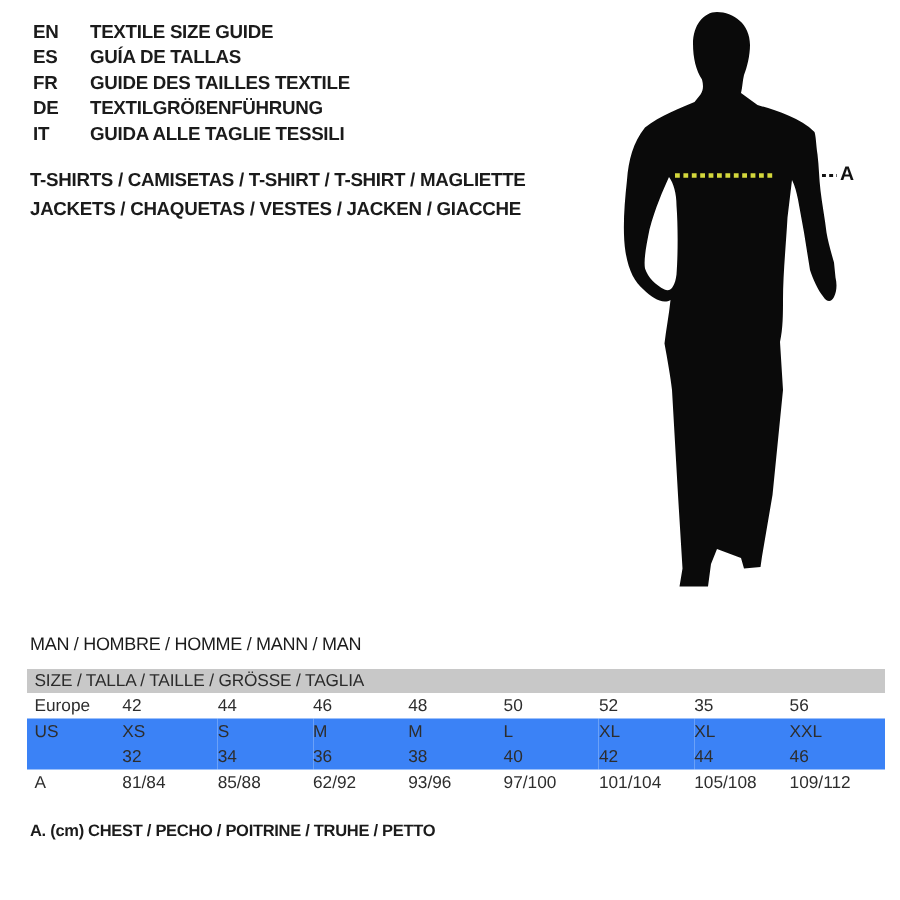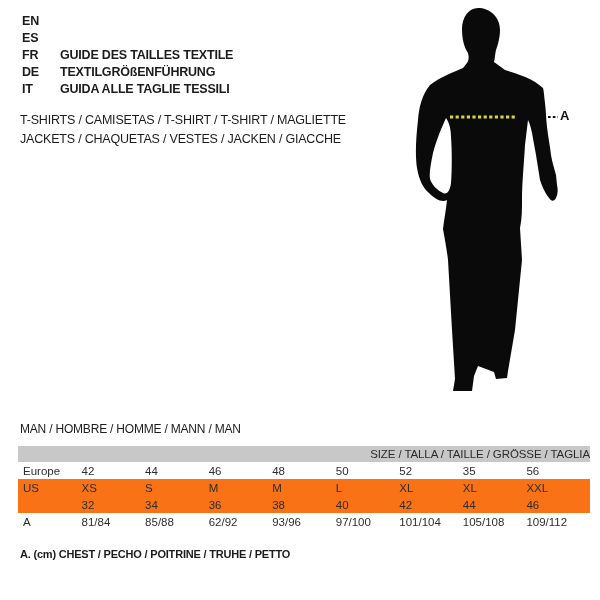--- a/index.html
+++ b/index.html
@@ -12,47 +12,49 @@
   }
   .abs{position:absolute;}
 
   
   .lang-list{left:22px;top:13px;}
   .lang-row{display:flex;line-height:17px;font-size:12.5px;font-weight:bold;letter-spacing:-0.2px;}
   .lang-code{width:38px;}
   .lang-label{white-space:nowrap;}
 
   
-  .categories{left:20px;top:111px;font-size:12.5px;font-weight:normal;line-height:18.5px;letter-spacing:-0.2px;white-space:nowrap;}
+  .categories{left:20px;top:111px;font-size:12.5px;font-weight:bold;line-height:18.5px;letter-spacing:-0.2px;white-space:nowrap;}
 
   
   .figure{left:412px;top:5px;width:160px;height:392px;}
   .a-label{left:560px;top:108px;font-size:13px;font-weight:bold;color:#111;}
 
   
   .section-title{left:20px;top:422px;font-size:12px;font-weight:normal;letter-spacing:-0.2px;white-space:nowrap;}
 
   
   .size-table{left:18px;top:446px;width:572px;border-collapse:collapse;table-layout:fixed;font-size:11.5px;color:#2d2d2d;}
   .size-table th,.size-table td{padding:0;font-weight:normal;height:17px;vertical-align:middle;}
-  .size-table thead th{background:#c8c8c8;text-align:right;padding-left:5px;height:16px;color:#2b2b2b;letter-spacing:-0.1px;white-space:nowrap;}
+  .size-table thead th{background:#c8c8c8;text-align:left;padding-left:5px;height:16px;color:#2b2b2b;letter-spacing:-0.1px;white-space:nowrap;}
   .size-table td{text-align:left;}
   .size-table td.lbl{text-align:left;padding-left:5px;width:64px;margin-left:12px;}
-  .size-table tr.shade td{background:#f97316;}
+  .size-table tr.shade td{background:#3b82f6;}
   .footnote{left:20px;top:548px;font-size:11px;font-weight:bold;letter-spacing:-0.2px;white-space:nowrap;}
 </style>
 </head>
 <body>
 
 <div class="abs lang-list">
   <div class="lang-row">
     <span class="lang-code">EN</span>
+    <span class="lang-label">TEXTILE SIZE GUIDE</span>
   </div>
   <div class="lang-row">
     <span class="lang-code">ES</span>
+    <span class="lang-label">GUÍA DE TALLAS</span>
   </div>
   <div class="lang-row">
     <span class="lang-code">FR</span>
     <span class="lang-label">GUIDE DES TAILLES TEXTILE</span>
   </div>
   <div class="lang-row">
     <span class="lang-code">DE</span>
     <span class="lang-label">TEXTILGRÖßENFÜHRUNG</span>
   </div>
   <div class="lang-row">

